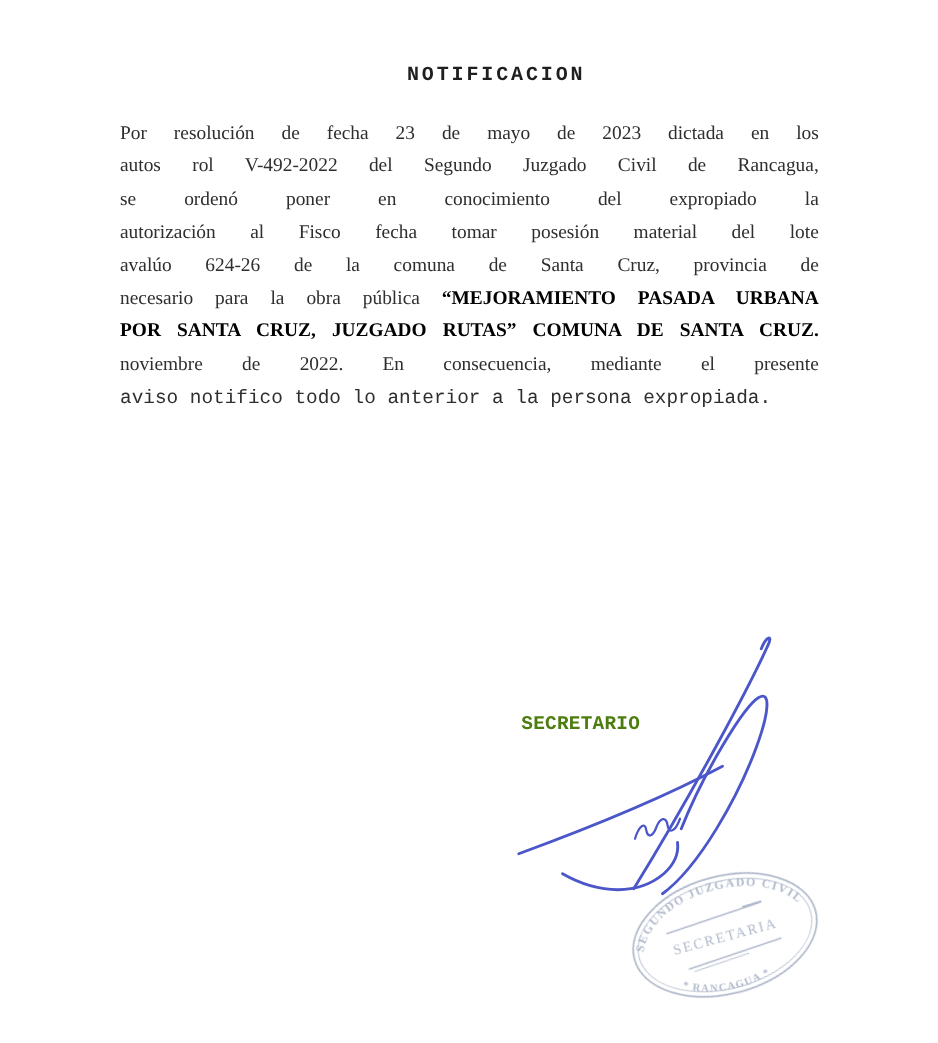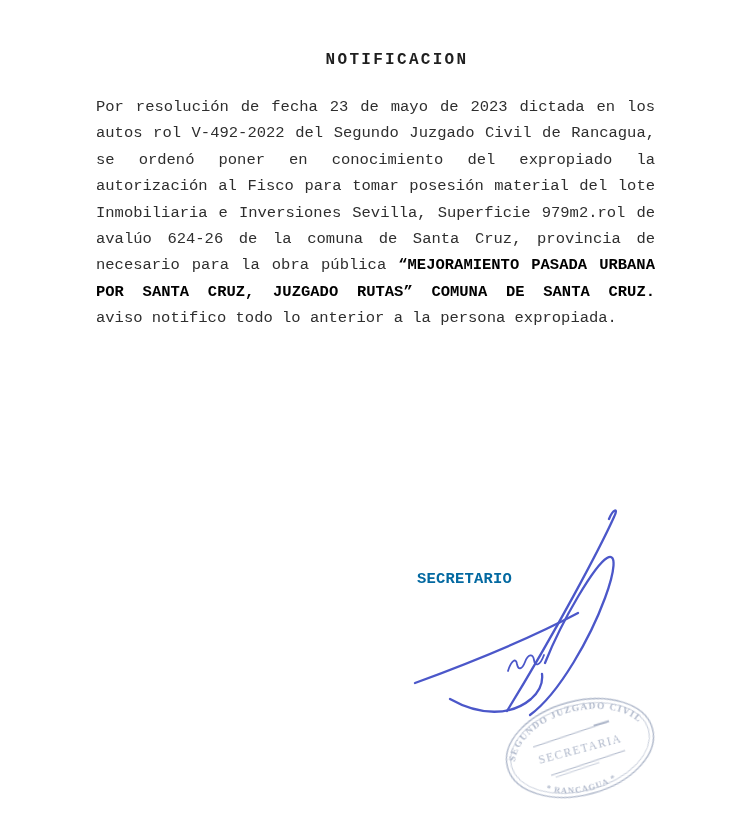--- a/index.html
+++ b/index.html
@@ -30,29 +30,30 @@
     left: 96px; top: 94px;
     width: 559px;
     font-size: 15.5px;
     line-height: 26.4px;
     color: #2e2e2e;
   }
   .doc-line { width: 559px; }
   .doc-line.just {
     text-align: justify;
     text-align-last: justify;
+    font-family: Liberation Serif, serif;
   }
   .doc-line .bold { font-weight: bold; color: #000000; }
   .secretario-label {
     position: absolute;
     left: 417px; top: 570px;
     font-size: 15.5px;
     font-weight: bold;
     letter-spacing: 0.2px;
-    color: #0369a1;
+    color: #4d7c0f;
   }
   .signature-svg {
     position: absolute;
     left: 395px; top: 503px;
     width: 250px; height: 232px;
   }
   .stamp-wrap {
     position: absolute;
     left: 495px; top: 693px;
     width: 170px; height: 110px;
@@ -66,25 +67,25 @@
 <body>
 
 <div class="page">
 
   <h1 class="doc-title">NOTIFICACION</h1>
 
   <div class="doc-body" id="doc-body">
       <div class="doc-line just"><span>Por resolución de fecha 23 de mayo de 2023 dictada en los</span></div>
       <div class="doc-line just"><span>autos rol V-492-2022 del Segundo Juzgado Civil de Rancagua,</span></div>
       <div class="doc-line just"><span>se ordenó poner en conocimiento del expropiado la</span></div>
-      <div class="doc-line just"><span>autorización al Fisco para tomar posesión material del lote</span></div>
-      <div class="doc-line just"><span>Inmobiliaria e Inversiones Sevilla, Superficie 979m2.rol de</span></div>
+      <div class="doc-line just"><span>autorización al Fisco fecha tomar posesión material del lote</span></div>
       <div class="doc-line just"><span>avalúo 624-26 de la comuna de Santa Cruz, provincia de</span></div>
       <div class="doc-line just"><span>necesario para la obra pública </span><span class="bold">“MEJORAMIENTO PASADA URBANA</span></div>
       <div class="doc-line just"><span class="bold">POR SANTA CRUZ, JUZGADO RUTAS” COMUNA DE SANTA CRUZ.</span></div>
+      <div class="doc-line just"><span>noviembre de 2022. En consecuencia, mediante el presente</span></div>
       <div class="doc-line"><span>aviso notifico todo lo anterior a la persona expropiada.</span></div>
     </div>
 
   <div class="secretario-label">SECRETARIO</div>
 
   <svg class="signature-svg" viewBox="0 0 250 232" fill="none" xmlns="http://www.w3.org/2000/svg">
     <g stroke="#3c49c5" stroke-width="2.3" stroke-linecap="round" fill="none" opacity="0.92">
       <path d="M 214,16 C 218,6 224,4 219,14 C 205,45 160,130 112,208"></path>
       <path d="M 150,160 C 168,115 200,62 212,55 C 222,49 220,68 210,95 C 196,133 165,190 135,212"></path>
       <path d="M 20,180 C 80,158 140,133 183,110"></path>

